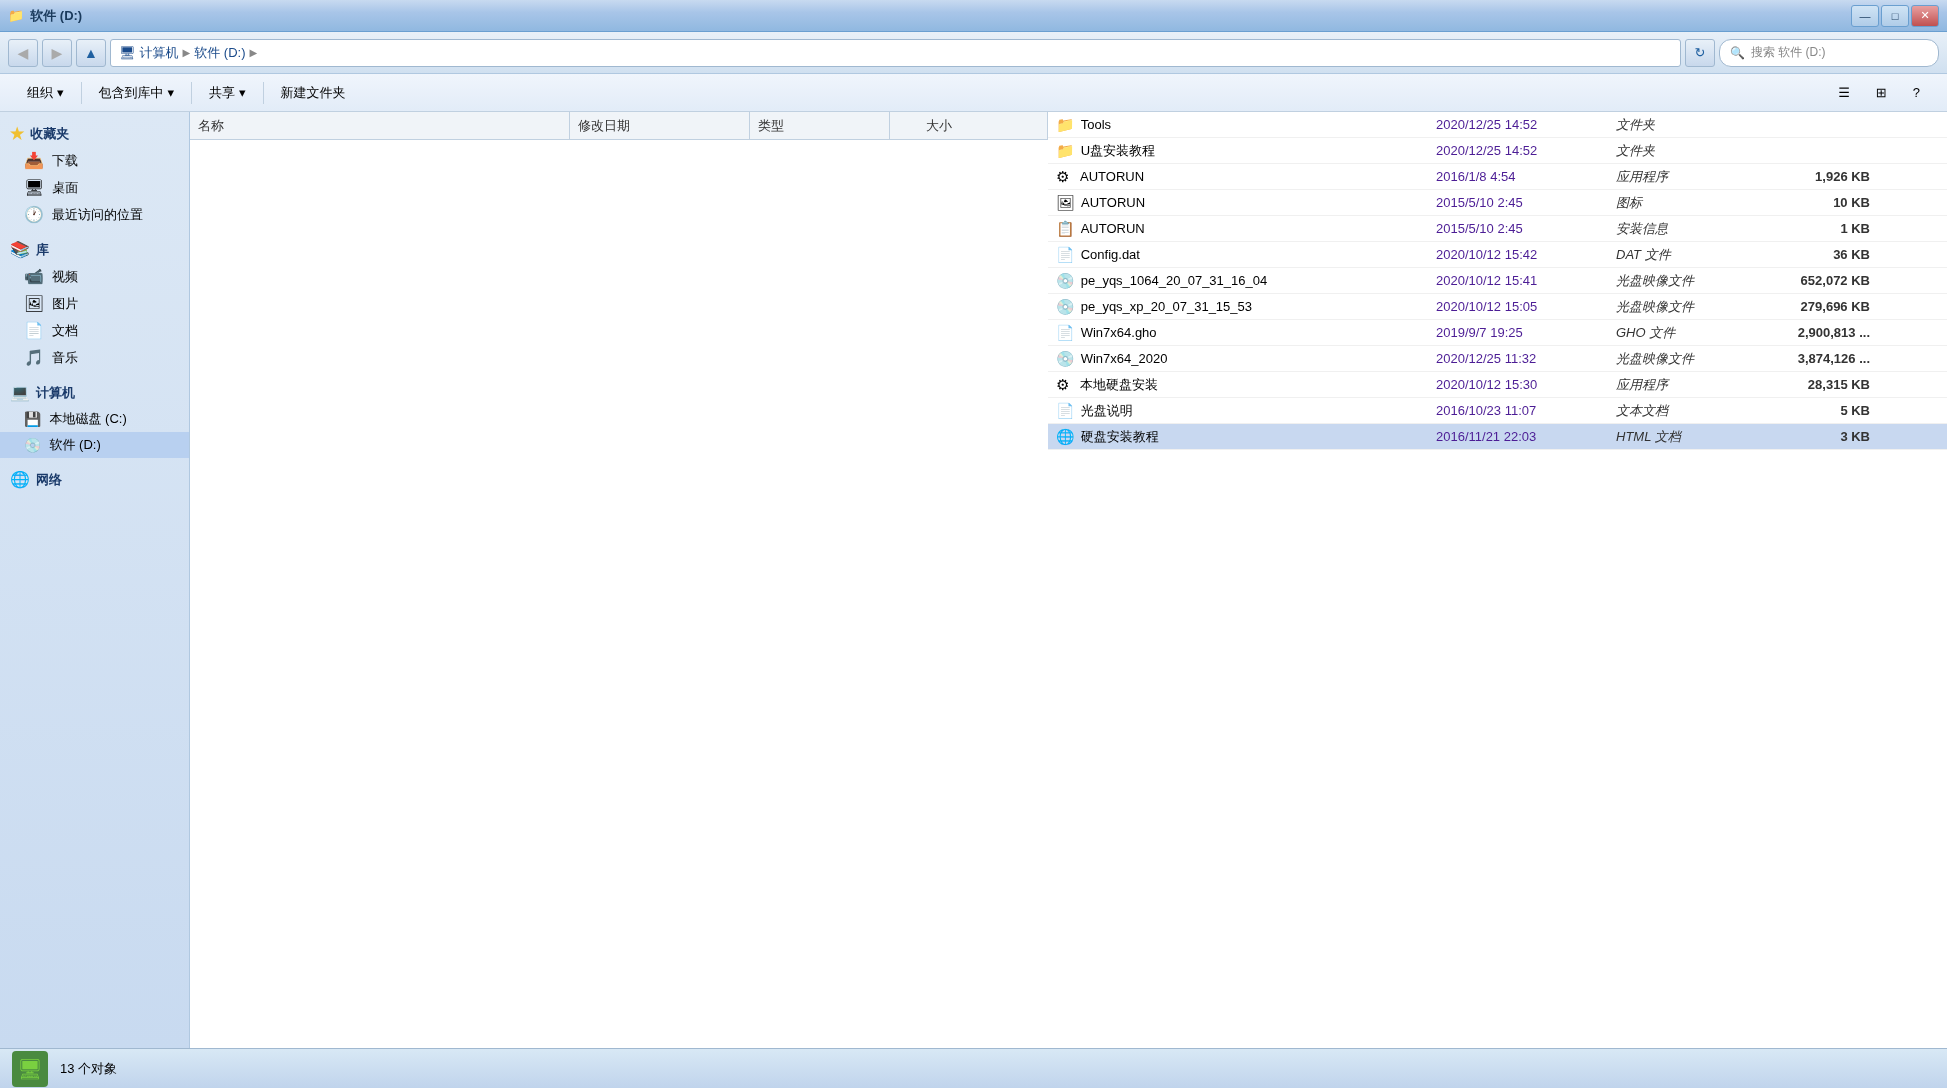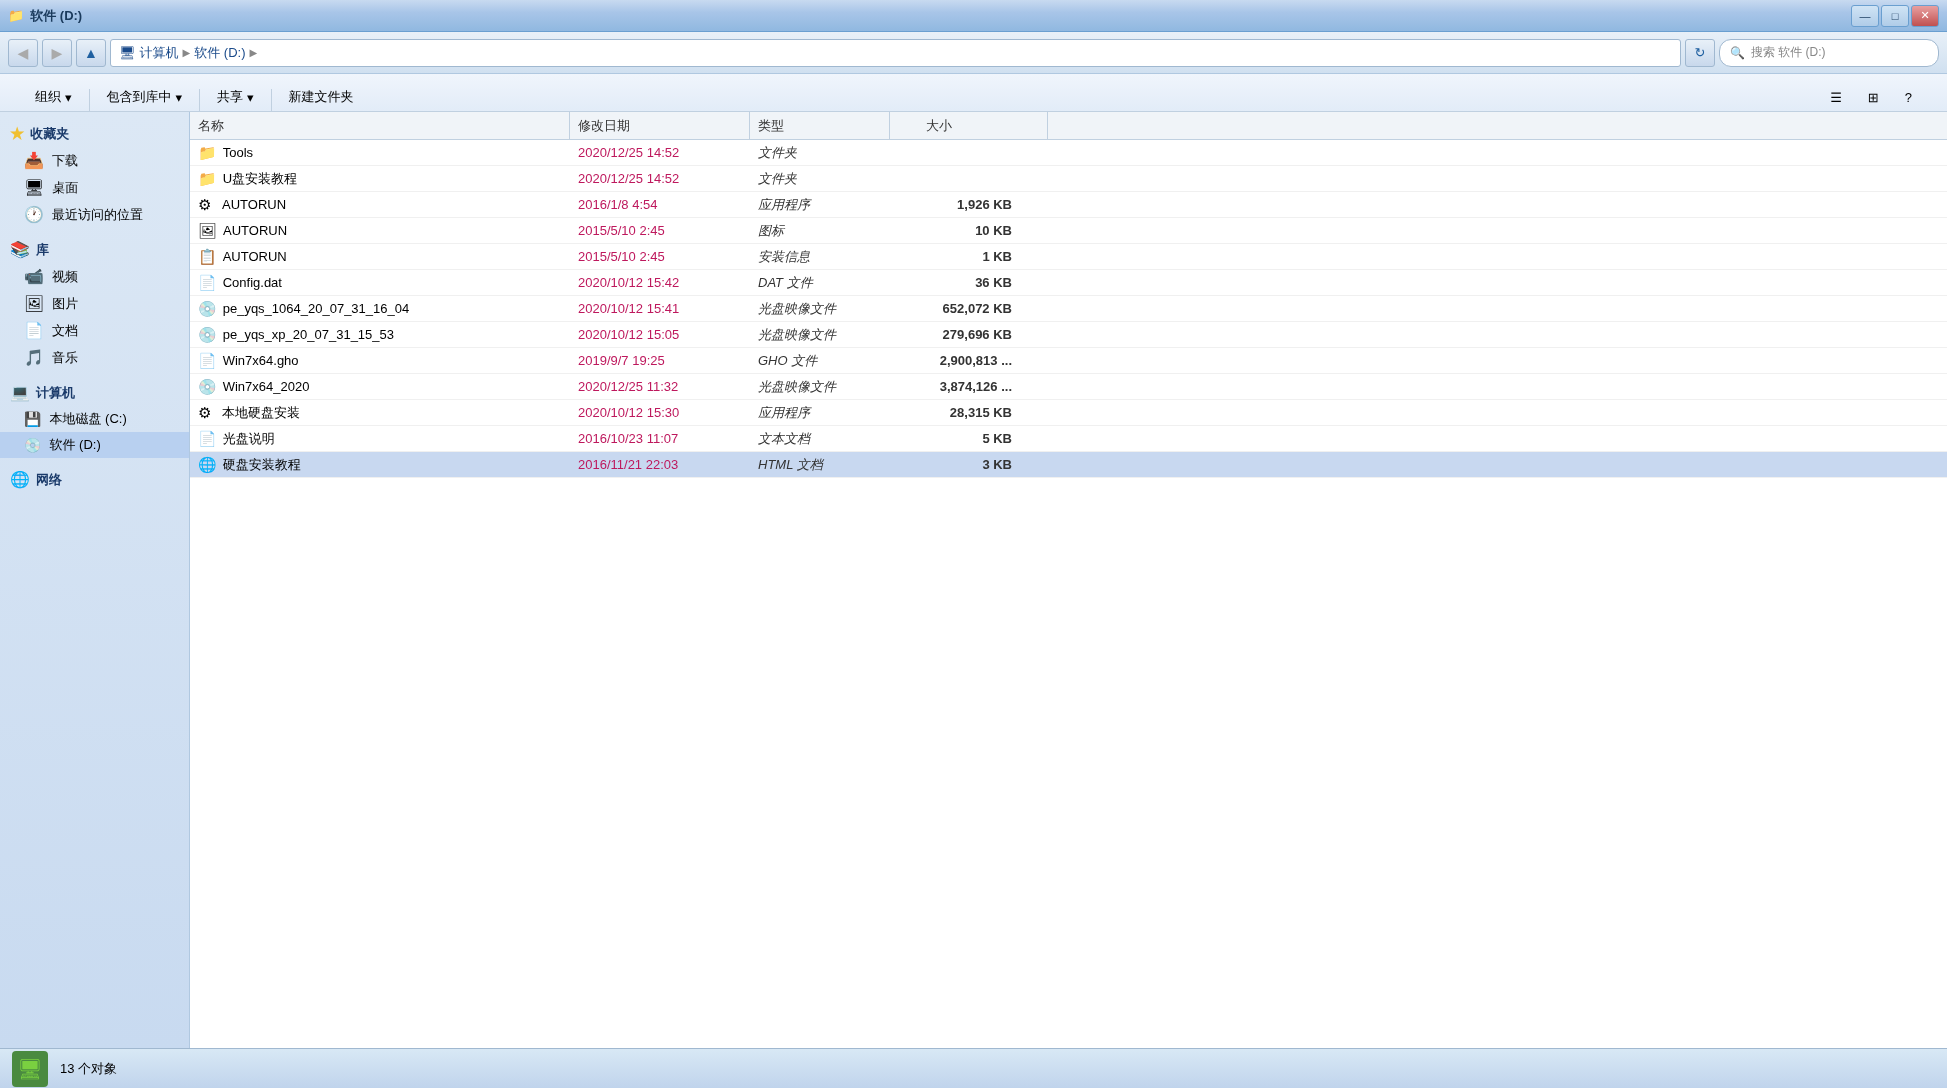--- a/index.html
+++ b/index.html
@@ -115,22 +115,22 @@
       gap: 6px;
       color: #888;
       font-size: 12px;
     }
 
     
     .toolbar {
       background: linear-gradient(to bottom, #f0f5fc, #e2ecf8);
       height: 38px;
       display: flex;
-      align-items: flex-end;
-      padding: 0 24px;
+      align-items: center;
+      padding: 0 16px;
       gap: 2px;
       border-bottom: 1px solid #c0d0e0;
     }
     .toolbar-btn {
       height: 28px;
       padding: 0 10px;
       border: 1px solid transparent;
       border-radius: 3px;
       background: transparent;
       cursor: pointer;
@@ -194,21 +194,21 @@
     .icon-star { color: #f0c030; font-size: 16px; }
     .icon-lib { color: #6a8ab0; font-size: 16px; }
     .icon-computer { color: #4a6a9a; font-size: 16px; }
     .icon-drive { font-size: 14px; }
     .icon-network { color: #4a6a9a; font-size: 16px; }
 
     
     .file-list-container {
       flex: 1;
       display: flex;
-      flex-direction: column;
+      flex-direction: row;
       overflow: hidden;
     }
     .file-list-header {
       display: flex;
       background: #f0f4f8;
       border-bottom: 1px solid #c0d0e0;
       height: 28px;
       align-items: center;
     }
     .col-header {
@@ -242,21 +242,21 @@
     .file-row.selected { background: #c8d8f0; }
     .file-cell {
       display: flex;
       align-items: center;
       padding: 0 8px;
       font-size: 13px;
       overflow: hidden;
       white-space: nowrap;
     }
     .file-cell.name { width: 380px; gap: 6px; }
-    .file-cell.date { width: 180px; color: #be185d; }
+    .file-cell.date { width: 180px; color: #4c1d95; }
     .file-cell.type { width: 140px; color: #333; font-style: italic; }
     .file-cell.size { width: 130px; color: #333; text-align: right; justify-content: flex-end; font-weight: bold; }
     .file-icon { font-size: 15px; min-width: 18px; }
 
     
     .statusbar {
       background: linear-gradient(to bottom, #d8e8f5, #c0d4ec);
       height: 40px;
       display: flex;
       align-items: center;

